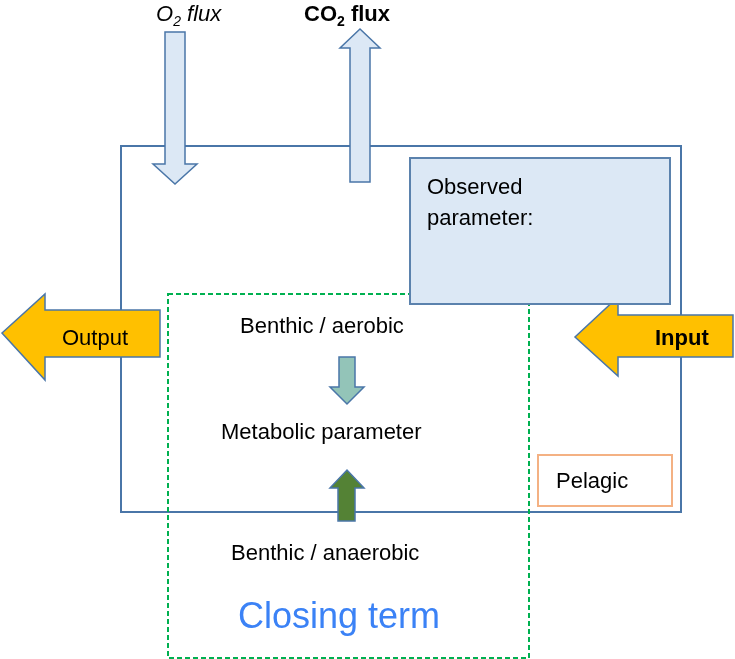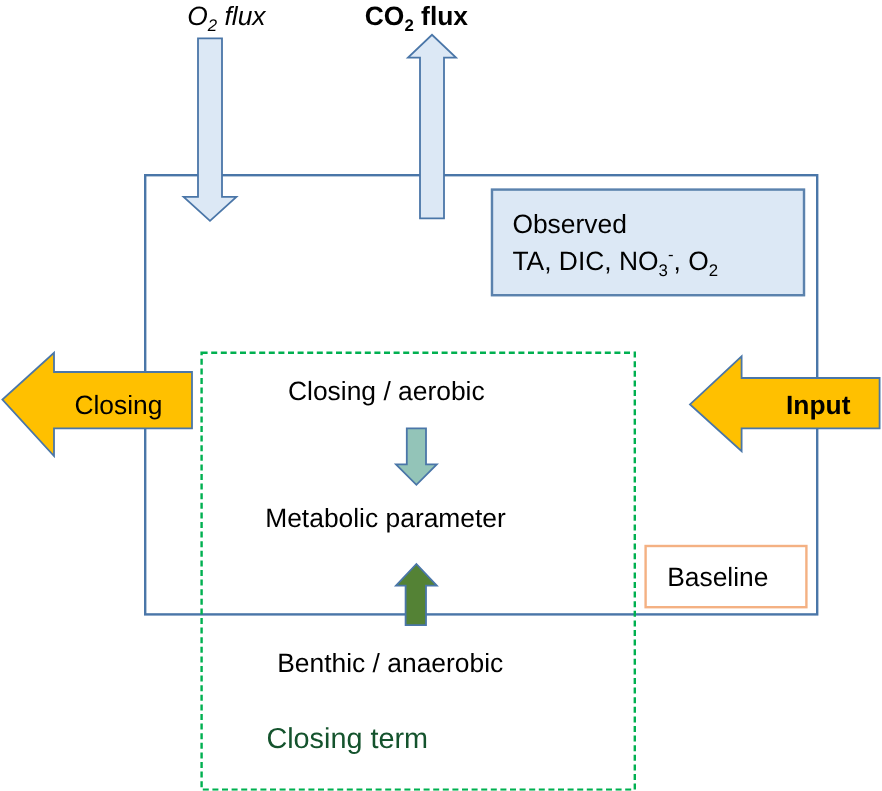--- a/index.html
+++ b/index.html
@@ -3,31 +3,31 @@
   <meta charset="utf-8">
   <style>
     html, body { margin: 0; padding: 0; background: #ffffff; }
     body { width: 735px; height: 659px; position: relative; overflow: hidden;
            font-family: "Liberation Sans", "DejaVu Sans", sans-serif; color: #000; }
     svg.shapes { position: absolute; left: 0; top: 0; width: 735px; height: 659px; }
     .lbl { position: absolute; font-size: 22px; line-height: 26px; white-space: nowrap; }
     .lbl sub { font-size: 14px; vertical-align: -5px; line-height: 0; }
     #o2-label { left: 156px; top: 1px; font-style: italic; }
     #co2-label { left: 304px; top: 1px; font-weight: bold; }
-    #observed-box { position: absolute; left: 409px; top: 157px; width: 262px; height: 90px;
+    #observed-box { position: absolute; left: 409px; top: 157px; width: 262px; height: 148px;
                     background: #dce8f5; border: 2px solid #5b82ad; box-sizing: border-box; }
     #observed-text { position: absolute; left: 16px; top: 12px; font-size: 22px; line-height: 31px; }
     #observed-text sub { font-size: 14px; vertical-align: -5px; line-height: 0; }
     #observed-text sup { font-size: 14px; vertical-align: 8px; line-height: 0; }
     #output-label { left: 62px; top: 325px; }
     #input-label { left: 655px; top: 325px; font-weight: bold; }
     #pelagic-label { left: 240px; top: 313px; }
     #metabolic-label { left: 221px; top: 419px; }
     #benthic-label { left: 231px; top: 540px; }
-    #closing-label { left: 222px; top: 595px; font-size: 24px; line-height: 42px; color: #14532d; }
+    #closing-label { left: 238px; top: 595px; font-size: 36px; line-height: 42px; color: #3b82f6; }
     #baseline-box { position: absolute; left: 537px; top: 454px; width: 136px; height: 53px;
                     border: 2px solid #f4b183; box-sizing: border-box; background: #fff; }
     #baseline-text { position: absolute; left: 17px; top: 12px; font-size: 22px; line-height: 26px; }
   </style>
 </head>
 <body>
 
 <svg class="shapes" viewBox="0 0 735 659">
 
   <rect x="121" y="146" width="560" height="366" fill="none" stroke="#4a76a8" stroke-width="2"></rect>
@@ -47,27 +47,27 @@
   <polygon points="338,521 355,521 355,488 364,488 347,470 330,488 338,488" fill="#548235" stroke="#4a76a8" stroke-width="1.5"></polygon>
 </svg>
 
 <div class="lbl" id="o2-label"><span>O</span><sub>2</sub><span style="white-space:pre"> flux</span></div>
 
 <div class="lbl" id="co2-label"><span>CO</span><sub>2</sub><span style="white-space:pre"> flux</span></div>
 
 <div id="observed-box">
   <div id="observed-text">
     <div>Observed</div>
-    <div><span>TA, DIC, NO</span><sub>3</sub><sup>-</sup><span>, O</span><sub>2</sub></div>
+    <div>parameter:</div>
   </div>
 </div>
 
-<div class="lbl" id="output-label">Closing</div>
+<div class="lbl" id="output-label">Output</div>
 <div class="lbl" id="input-label">Input</div>
 
-<div class="lbl" id="pelagic-label">Closing / aerobic</div>
+<div class="lbl" id="pelagic-label">Benthic / aerobic</div>
 <div class="lbl" id="metabolic-label">Metabolic parameter</div>
 <div class="lbl" id="benthic-label">Benthic / anaerobic</div>
 <div class="lbl" id="closing-label">Closing term</div>
 
 <div id="baseline-box">
-  <div id="baseline-text">Baseline</div>
+  <div id="baseline-text">Pelagic</div>
 </div>
 
 </body></html>

